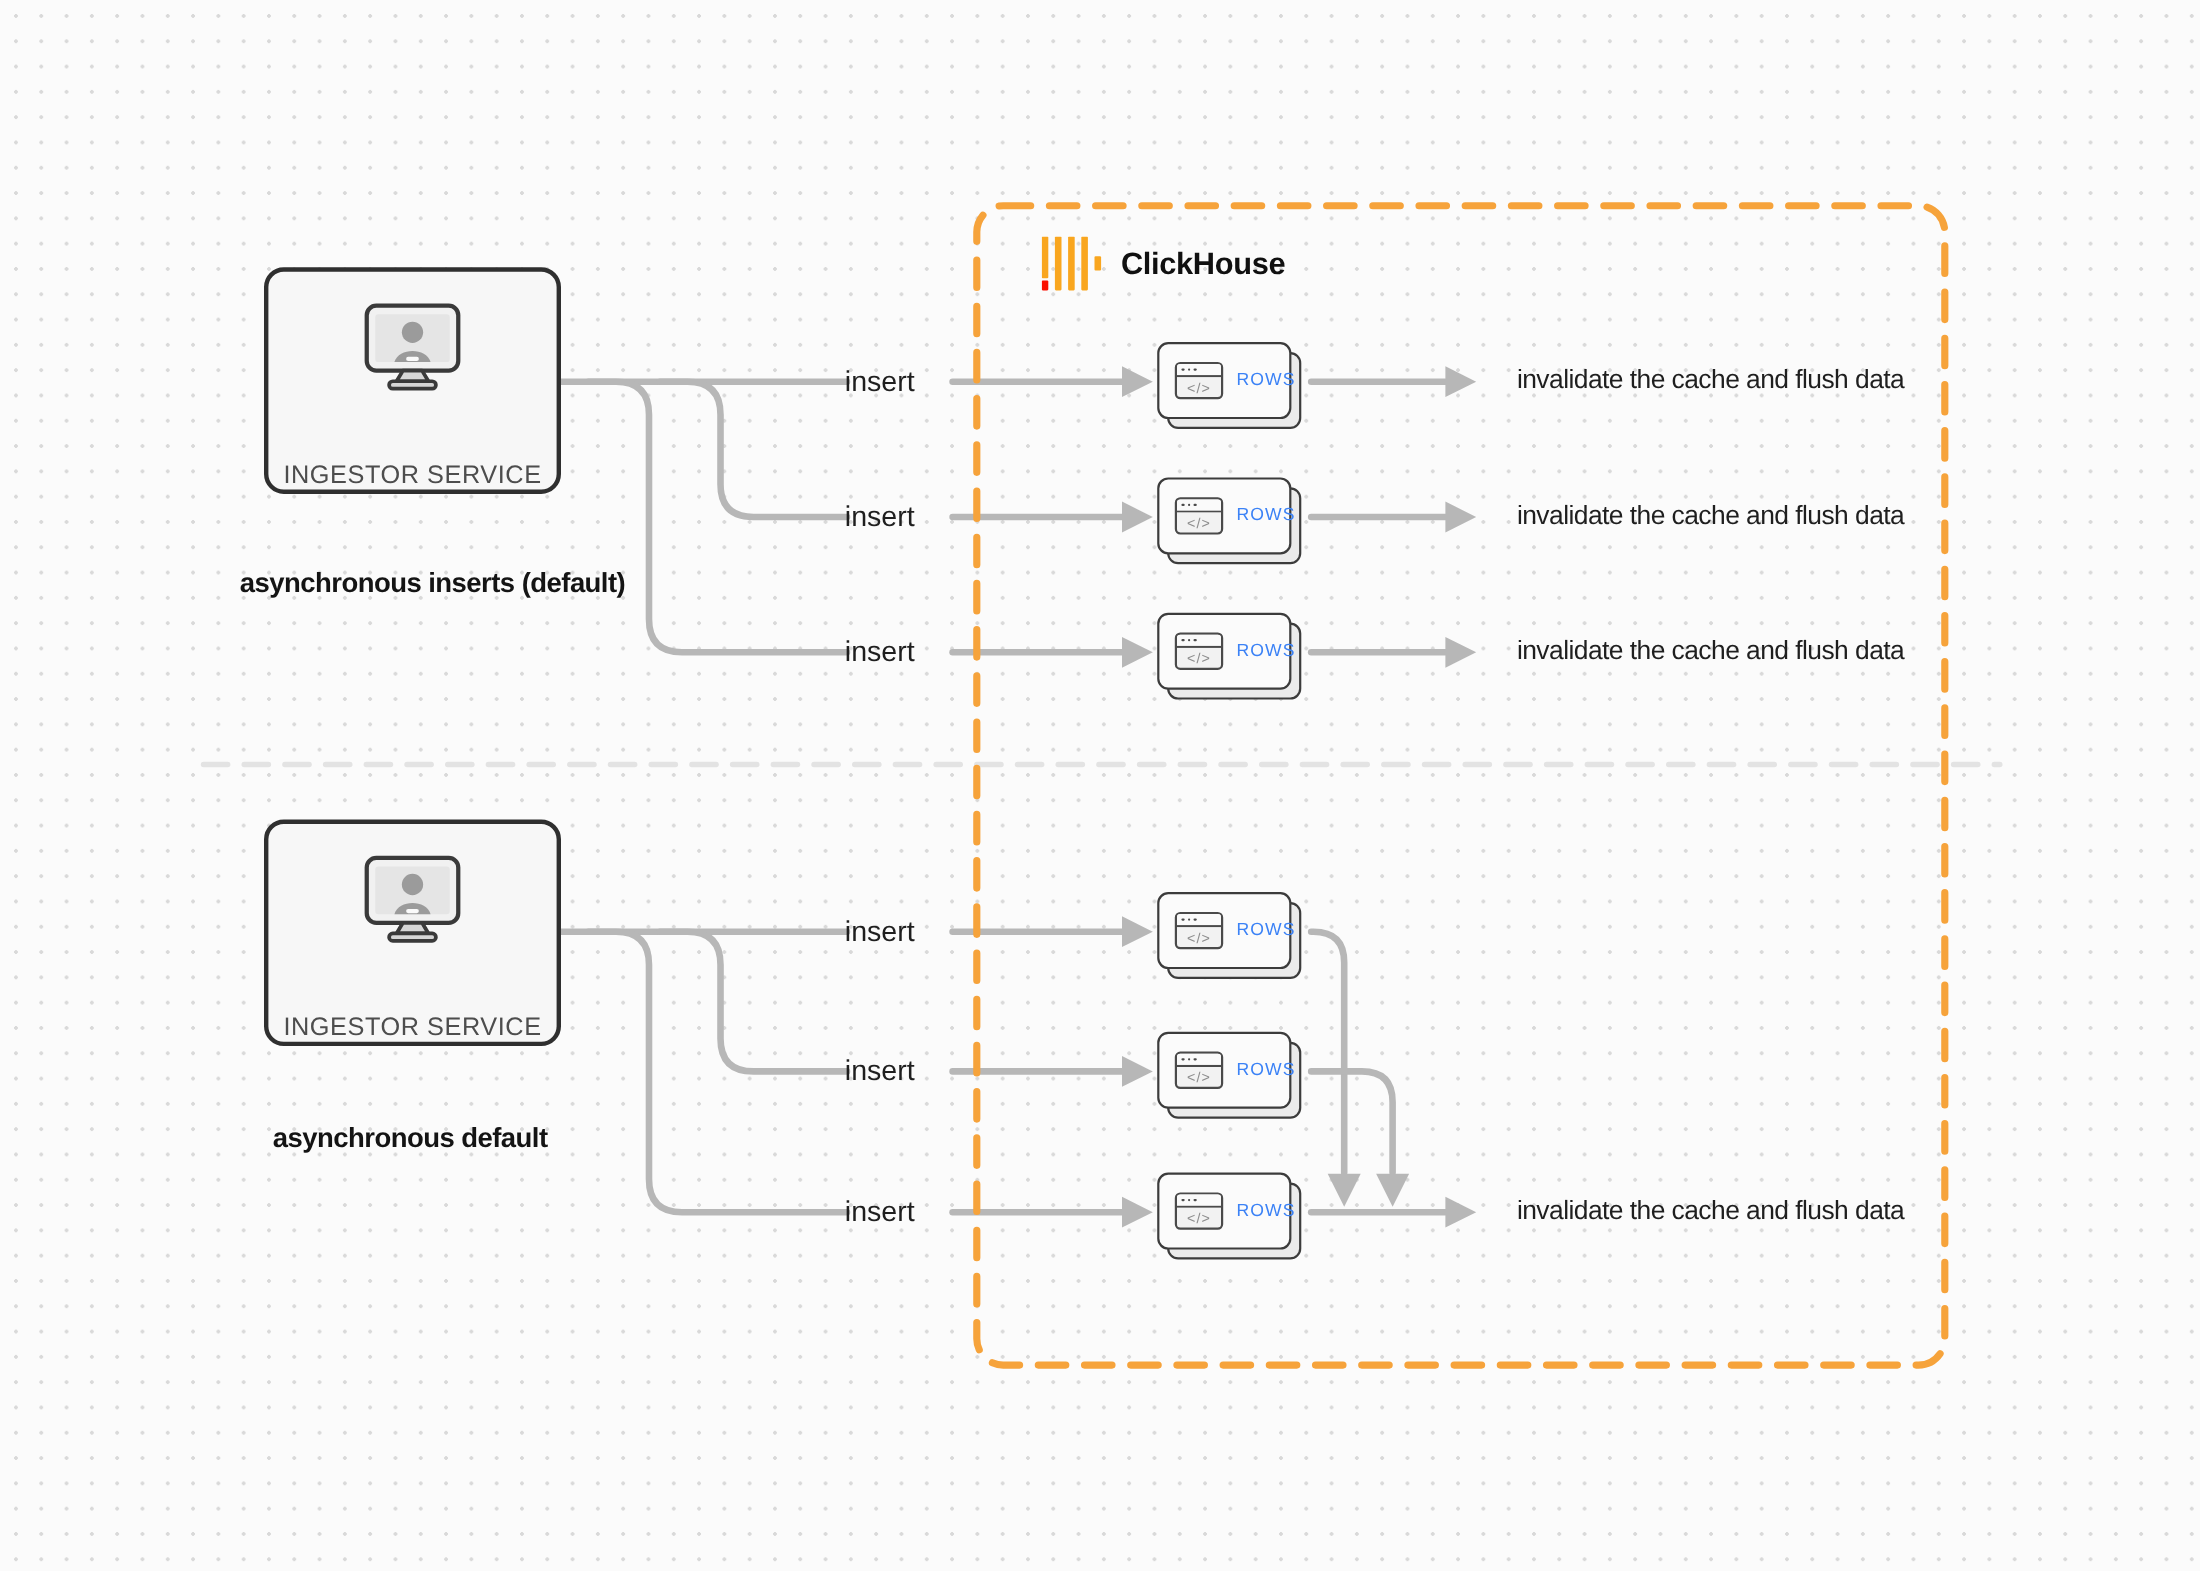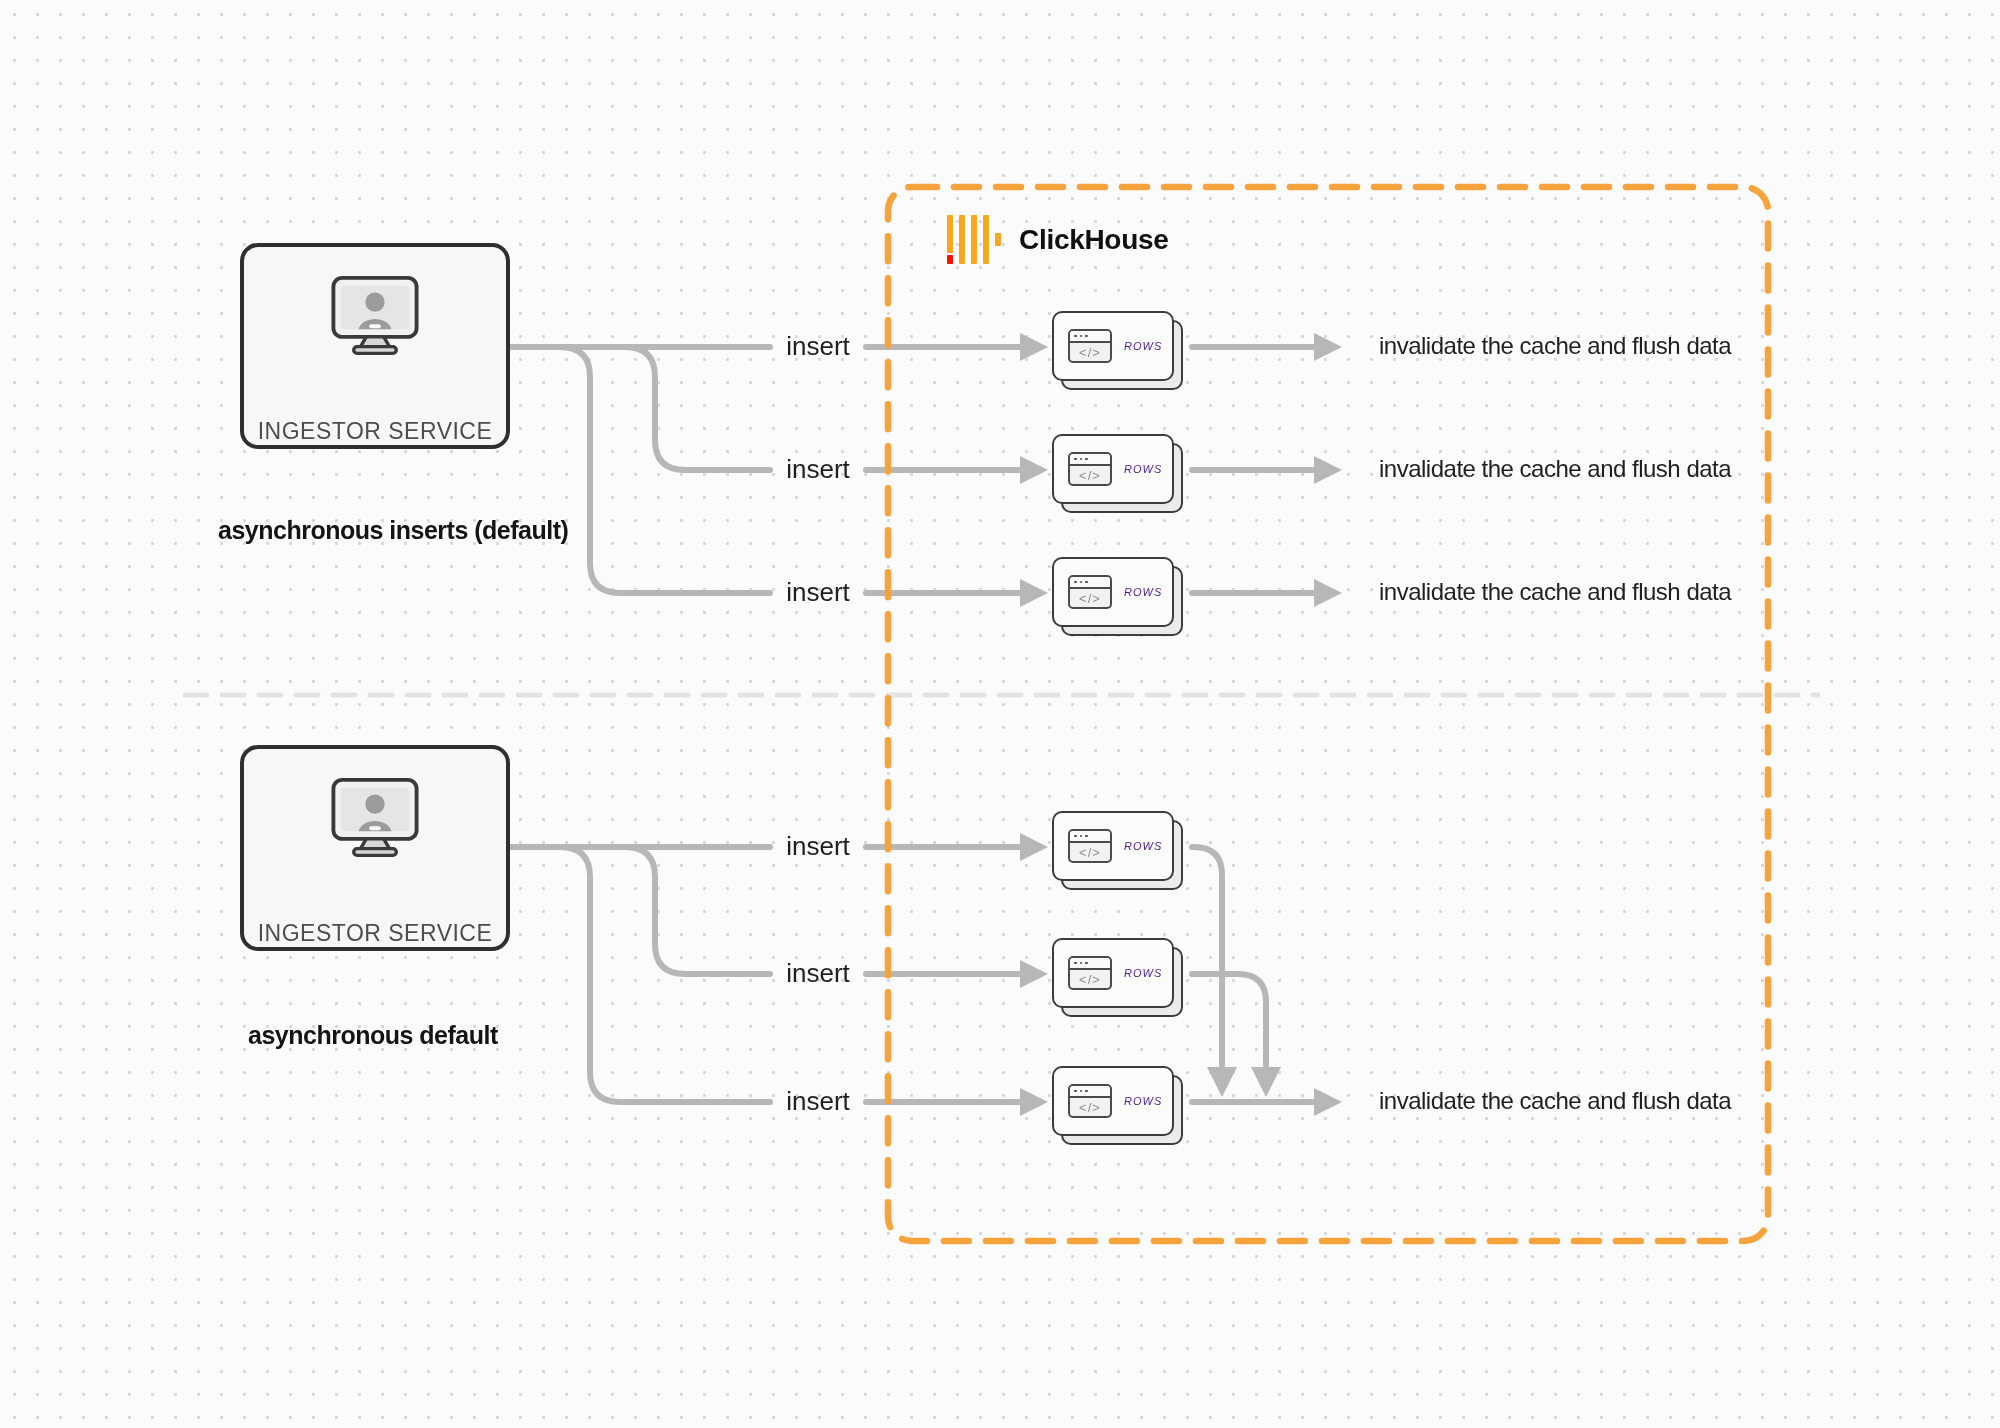--- a/index.html
+++ b/index.html
@@ -23,21 +23,21 @@
   .service-label{
     margin-top:14px;font-size:23px;letter-spacing:.5px;color:#4d4d4d;white-space:nowrap;
   }
 
   .caption{
     position:absolute;z-index:2;font-weight:bold;font-size:25px;letter-spacing:-0.5px;
     color:#141414;white-space:nowrap;
   }
 
   .insert-label{
-    position:absolute;z-index:2;width:100px;text-align:center;
+    position:absolute;z-index:2;width:100px;
     font-size:26px;color:#1f1f1f;white-space:nowrap;
   }
   .result-label{
     position:absolute;z-index:2;font-size:24px;letter-spacing:-0.5px;
     color:#1f1f1f;white-space:nowrap;margin-left:17px;
   }
 
   
   .ch-logo{position:absolute;z-index:2;display:flex;align-items:center;padding-left:28px;}
   .ch-wordmark{font-size:28px;font-weight:600;color:#101010;margin-left:16px;letter-spacing:-0.3px;white-space:nowrap;}
@@ -57,21 +57,21 @@
   .browser-top{
     height:10px;border-bottom:2px solid #4a4a4a;display:flex;align-items:center;
     padding-left:4px;gap:3px;background:#fafafa;border-radius:3px 3px 0 0;
   }
   .browser-dot{width:2.5px;height:2.5px;border-radius:50%;background:#4a4a4a;flex:none;}
   .browser-body{
     flex:1;display:flex;align-items:center;justify-content:center;
     font-size:13px;color:#8d8d8d;letter-spacing:1px;
   }
   .rows-label{
-    margin-left:12px;font-style:italic;font-size:11px;letter-spacing:1px;color:#4c1d95;
+    margin-left:12px;font-size:16px;letter-spacing:1px;color:#3b82f6;
   }
 </style>
 </head>
 <body>
 
 <div class="stage">
 
   <svg class="wires" width="2000" height="1428" viewBox="0 0 2000 1428">
 
     <line x1="185" y1="695" x2="1818" y2="695" stroke="#e3e3e3" stroke-width="5" stroke-dasharray="22 15" stroke-linecap="round"></line>

